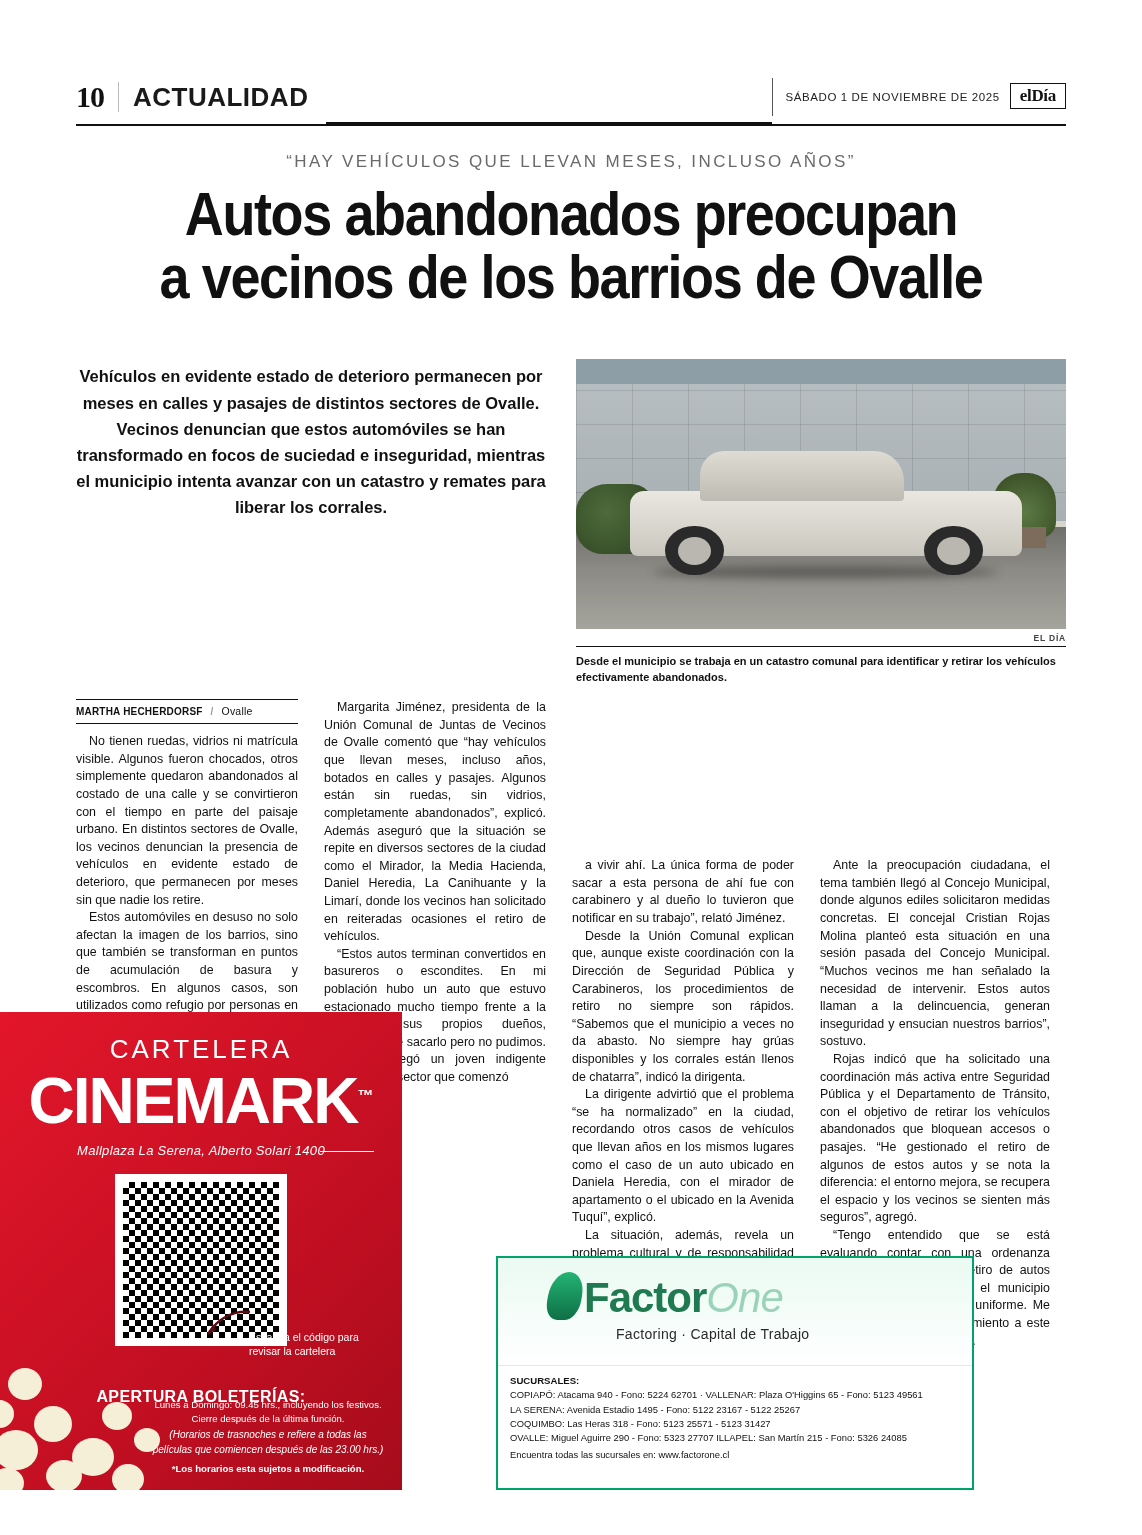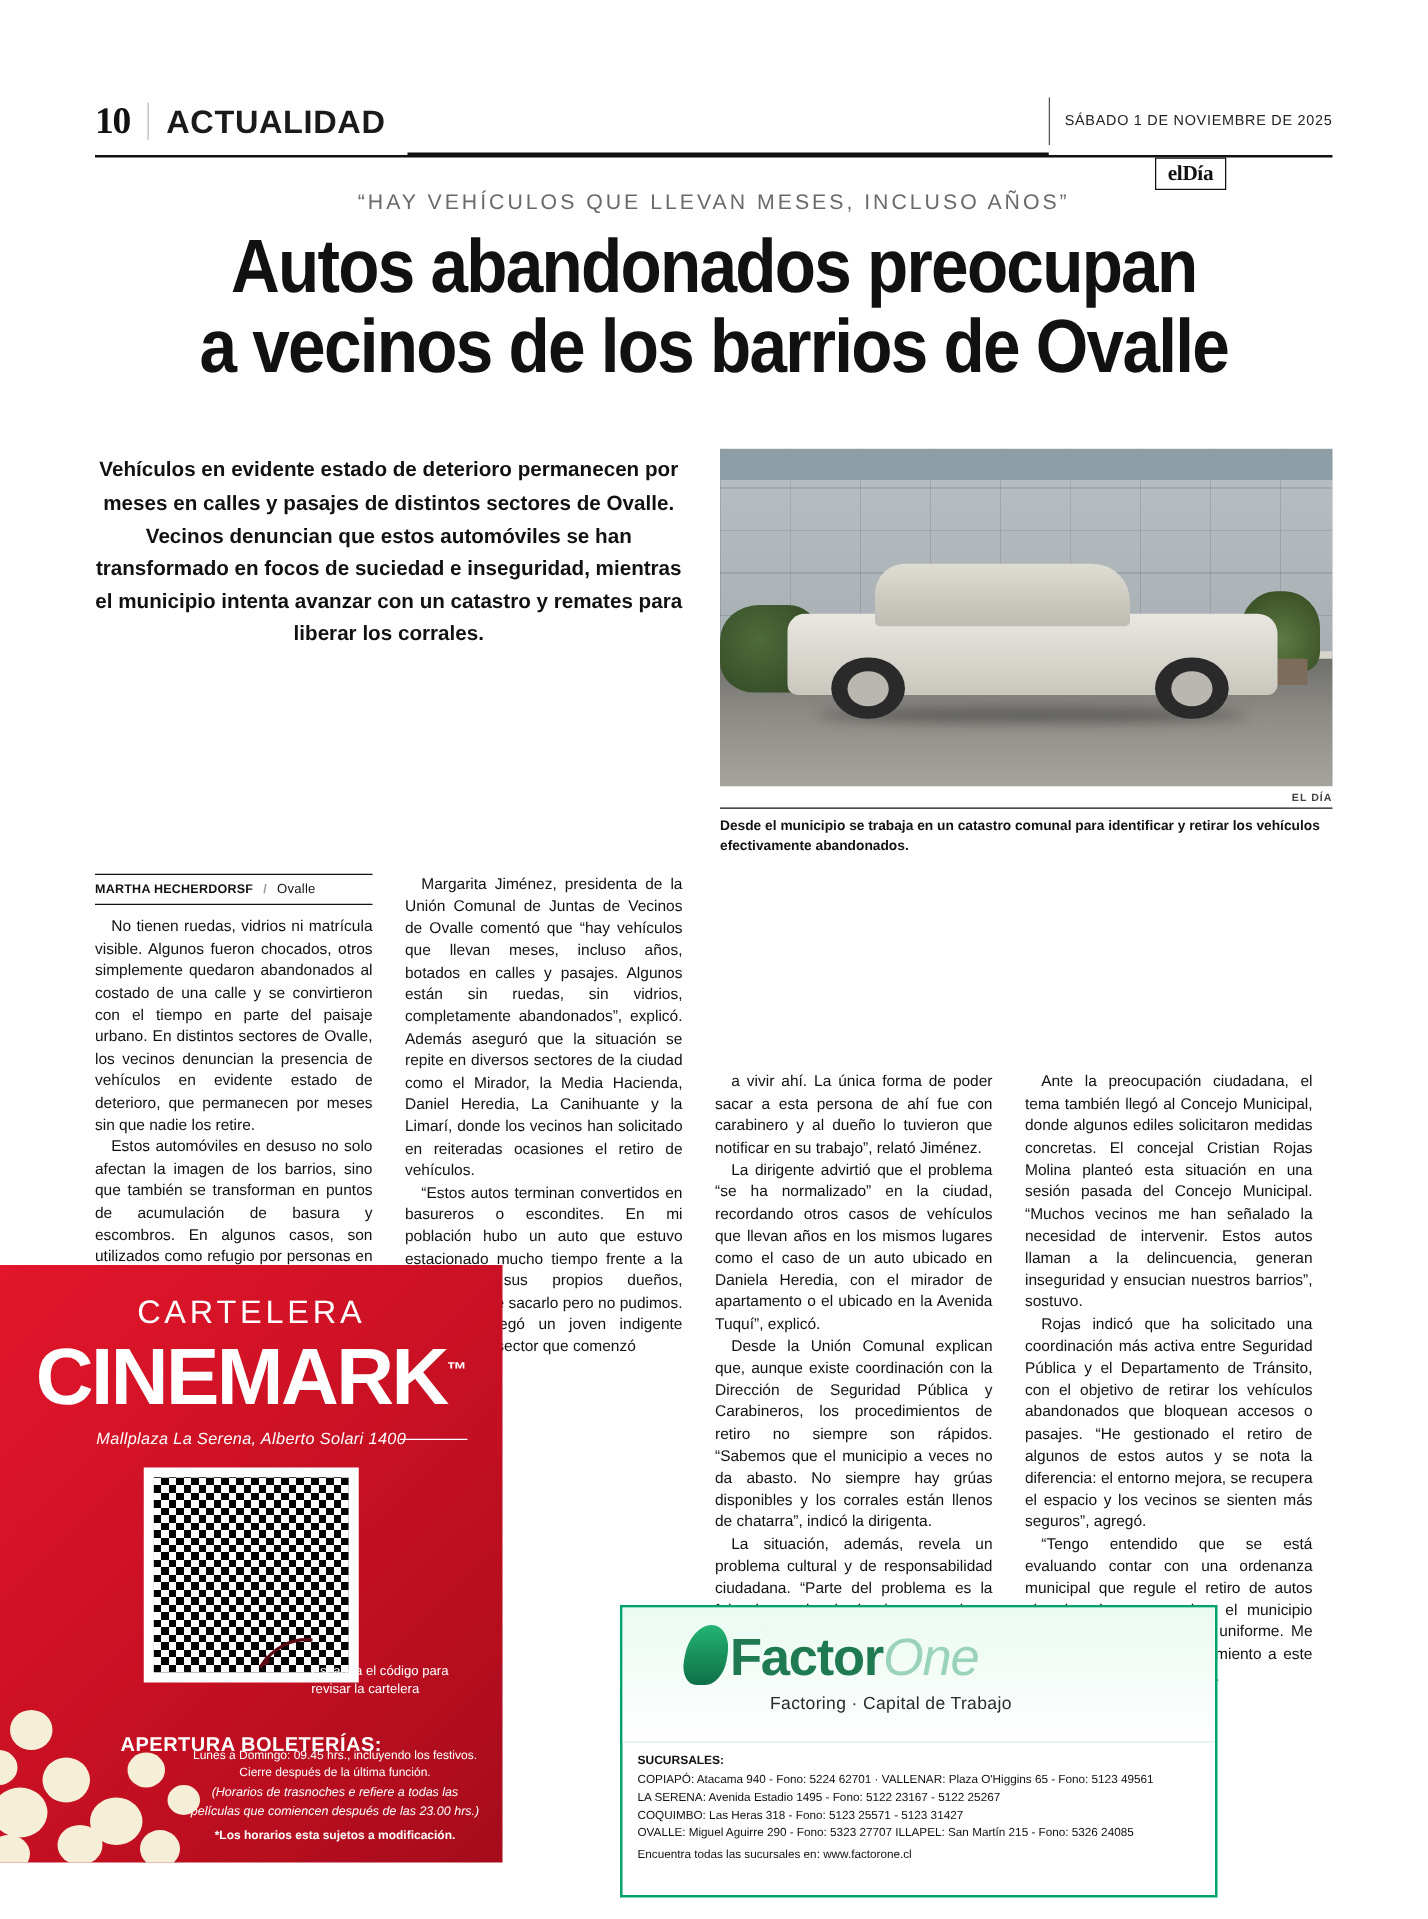--- a/index.html
+++ b/index.html
@@ -52,21 +52,20 @@
     flex: 1;
     border-bottom: 2.5px solid #111;
     margin-left: 18px;
     margin-bottom: -8px;
   }
   .mast-right {
     display: flex;
     align-items: flex-start;
     gap: 10px;
     padding-bottom: 2px;
-    flex-direction: column;
   }
   .mast-date {
     font-size: 11.5px;
     letter-spacing: 0.6px;
     color: #222;
     border-left: 1.5px solid #555;
     padding-left: 12px;
     line-height: 38px;
   }
   .logo-box {
@@ -348,21 +347,20 @@
   
   .ad-factor {
     position: absolute;
     left: 496px;
     top: 1256px;
     width: 478px;
     height: 234px;
     background: #ffffff;
     border: 2px solid #00a36a;
     overflow: hidden;
-    margin-top: 28px;
   }
   .factor-top {
     height: 108px;
     background: linear-gradient(#eafaf2, #ffffff);
     position: relative;
     border-bottom: 1px solid #d8efe4;
   }
   .factor-logo {
     position:absolute; left: 86px; top: 16px;
     font-size: 42px; font-weight: 700; color:#1f7a52; letter-spacing:-1px;
@@ -450,22 +448,22 @@
       <p>Estos automóviles en desuso no solo afectan la imagen de los barrios, sino que también se transforman en puntos de acumulación de basura y escombros. En algunos casos, son utilizados como refugio por personas en situación de calle o como lugares donde se consume droga, lo que ha generado preocupación entre los residentes de la ciudad</p>
     </div>
 
     <div class="col col2">
       <p class="first">Margarita Jiménez, presidenta de la Unión Comunal de Juntas de Vecinos de Ovalle comentó que “hay vehículos que llevan meses, incluso años, botados en calles y pasajes. Algunos están sin ruedas, sin vidrios, completamente abandonados”, explicó. Además aseguró que la situación se repite en diversos sectores de la ciudad como el Mirador, la Media Hacienda, Daniel Heredia, La Canihuante y la Limarí, donde los vecinos han solicitado en reiteradas ocasiones el retiro de vehículos.</p>
       <p>“Estos autos terminan convertidos en basureros o escondites. En mi población hubo un auto que estuvo estacionado mucho tiempo frente a la casa de sus propios dueños, tratábamos de sacarlo pero no pudimos. Al tiempo llegó un joven indigente conocido del sector que comenzó</p>
     </div>
 
     <div class="col col3">
       <p class="first">a vivir ahí. La única forma de poder sacar a esta persona de ahí fue con carabinero y al dueño lo tuvieron que notificar en su trabajo”, relató Jiménez.</p>
+      <p>Desde la Unión Comunal explican que, aunque existe coordinación con la Dirección de Seguridad Pública y Carabineros, los procedimientos de retiro no siempre son rápidos. “Sabemos que el municipio a veces no da abasto. No siempre hay grúas disponibles y los corrales están llenos de chatarra”, indicó la dirigenta.</p>
       <p>La dirigente advirtió que el problema “se ha normalizado” en la ciudad, recordando otros casos de vehículos que llevan años en los mismos lugares como el caso de un auto ubicado en Daniela Heredia, con el mirador de apartamento o el ubicado en la Avenida Tuquí”, explicó.</p>
-      <p>Desde la Unión Comunal explican que, aunque existe coordinación con la Dirección de Seguridad Pública y Carabineros, los procedimientos de retiro no siempre son rápidos. “Sabemos que el municipio a veces no da abasto. No siempre hay grúas disponibles y los corrales están llenos de chatarra”, indicó la dirigenta.</p>
       <p>La situación, además, revela un problema cultural y de responsabilidad ciudadana. “Parte del problema es la falta de conciencia de algunos vecinos. Dejan el auto botado frente a su casa y se olvidan. A veces cuesta hacer entender que no se puede ocupar la vía pública como taller o como estacionamiento eterno”, agregó.</p>
     </div>
 
     <div class="col col4">
       <p class="first">Ante la preocupación ciudadana, el tema también llegó al Concejo Municipal, donde algunos ediles solicitaron medidas concretas. El concejal Cristian Rojas Molina planteó esta situación en una sesión pasada del Concejo Municipal. “Muchos vecinos me han señalado la necesidad de intervenir. Estos autos llaman a la delincuencia, generan inseguridad y ensucian nuestros barrios”, sostuvo.</p>
       <p>Rojas indicó que ha solicitado una coordinación más activa entre Seguridad Pública y el Departamento de Tránsito, con el objetivo de retirar los vehículos abandonados que bloquean accesos o pasajes. “He gestionado el retiro de algunos de estos autos y se nota la diferencia: el entorno mejora, se recupera el espacio y los vecinos se sienten más seguros”, agregó.</p>
       <p>“Tengo entendido que se está evaluando contar con una ordenanza municipal que regule el retiro de autos abandonados, porque hoy el municipio no tiene un procedimiento uniforme. Me comprometo a hacer seguimiento a este tema en el Concejo”, afirmó.</p>
     </div>
   </div>
 

